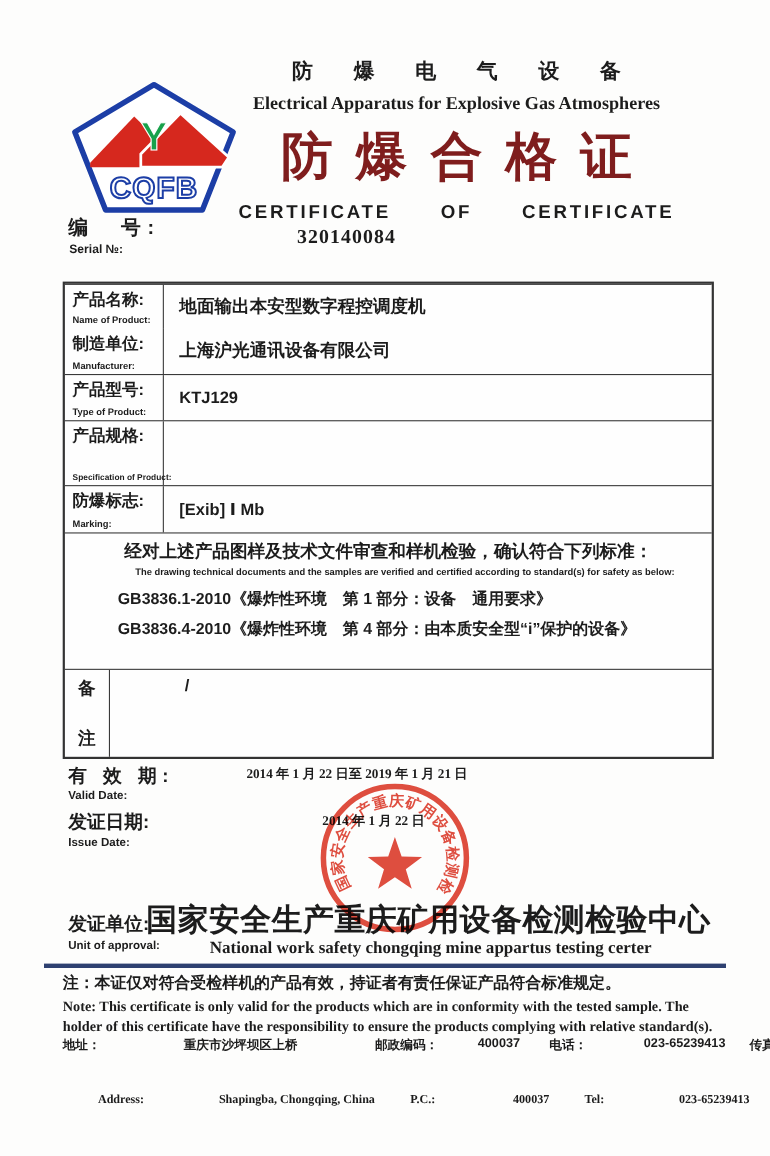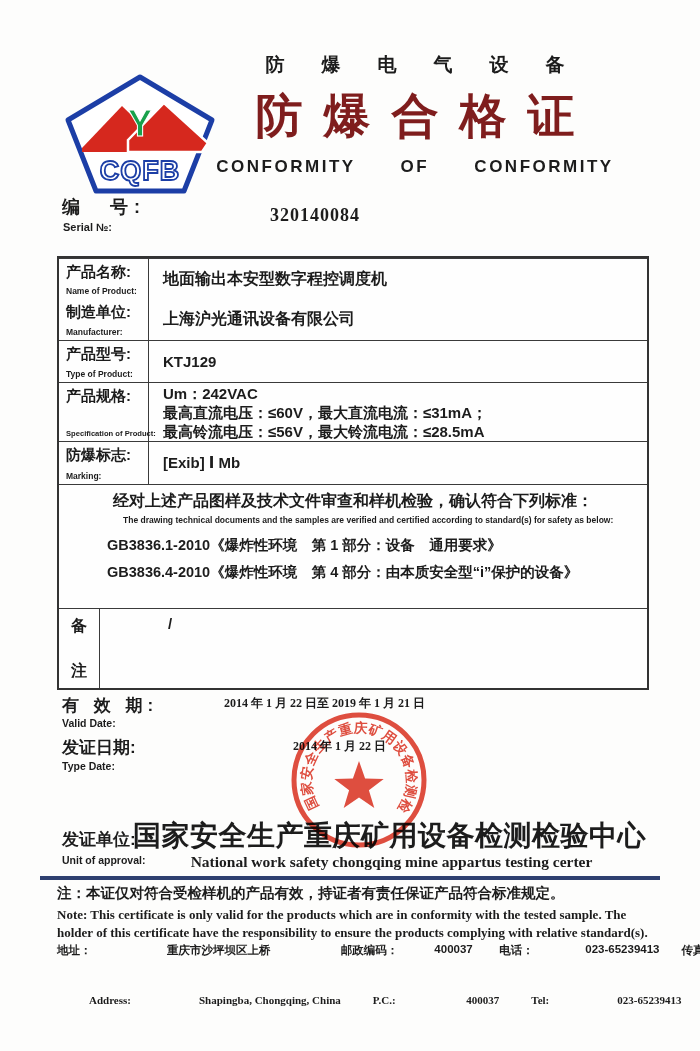--- a/index.html
+++ b/index.html
@@ -70,22 +70,23 @@
   <svg class="abs logo" viewBox="0 0 152 122">
     <polygon points="76,3 148,46 120,117 32,117 4,46" fill="#ffffff" stroke="#1c3ea6" stroke-width="5" stroke-linejoin="round"></polygon>
     <polygon points="18,74 58,32 94,67 88,78 18,78" fill="#d6281e"></polygon>
     <polygon points="64,66 100,29 144,69 138,78 64,78" fill="#d6281e" stroke="#ffffff" stroke-width="2.5"></polygon>
     <text x="76" y="62" text-anchor="middle" font-size="36" font-weight="bold" fill="#18a14b" stroke="#ffffff" stroke-width="1">Y</text>
     <text x="76" y="106" text-anchor="middle" font-size="27" font-weight="bold" fill="#ffffff" stroke="#1c3ea6" stroke-width="1.8" letter-spacing="1">CQFB</text>
   </svg>
 
   <div class="abs hdr">
     <div class="hdr-cn">防爆电气设备</div>
+    <div class="hdr-en">Electrical Apparatus for Explosive Gas Atmospheres</div>
     <div class="hdr-red">防爆合格证</div>
-    <div class="hdr-cert">CONFORMITY OF CONFORMITY</div>
+    <div class="hdr-cert">CERTIFICATE OF CERTIFICATE</div>
   </div>
 
   <div class="abs ser-cn">编　号:</div>
   <div class="abs ser-en">Serial  №:</div>
   <div class="abs ser-val">320140084</div>
 
   <div class="abs tbl">
     <div class="trow" style="height:41px">
       <div class="tlabel">
         <span class="cn">产品名称:</span>
@@ -104,25 +105,20 @@
       <div class="tlabel">
         <span class="cn">产品型号:</span>
         <span class="en">Type of Product:</span>
       </div>
       <div class="tval" style="font-size:15px">KTJ129</div>
     </div>
     <div class="trow" style="height:59px">
       <div class="tlabel">
         <span class="cn">产品规格:</span>
         <span class="en small">Specification of Product:</span>
-      </div>
-      <div class="tval lines">
-        <div>Um：242VAC</div>
-        <div>最高直流电压：≤60V，最大直流电流：≤31mA；</div>
-        <div>最高铃流电压：≤56V，最大铃流电流：≤28.5mA</div>
       </div>
     </div>
     <div class="trow" style="height:43px">
       <div class="tlabel">
         <span class="cn">防爆标志:</span>
         <span class="en">Marking:</span>
       </div>
       <div class="tval" style="font-size:15px">[Exib] Ⅰ Mb</div>
     </div>
     <div class="std" style="height:124px">
@@ -139,21 +135,21 @@
         <span>注</span>
       </div>
       <div class="rem-val">/</div>
     </div>
   </div>
 
   <div class="abs lbl-cn" style="left:62px;top:694px;letter-spacing:5px">有 效 期:</div>
   <div class="abs lbl-en" style="left:62px;top:717px">Valid Date:</div>
   <div class="abs dt-val" style="left:224px;top:695px">2014 年 1 月 22 日至 2019 年 1 月 21 日</div>
   <div class="abs lbl-cn" style="left:62px;top:736px">发证日期:</div>
-  <div class="abs lbl-en" style="left:62px;top:760px">Type Date:</div>
+  <div class="abs lbl-en" style="left:62px;top:760px">Issue Date:</div>
   <div class="abs dt-val" style="left:293px;top:738px">2014 年 1 月 22 日</div>
 
   <div class="abs lbl-cn" style="left:62px;top:828px">发证单位:</div>
   <div class="abs lbl-en" style="left:62px;top:854px">Unit of approval:</div>
   <div class="abs app-val-cn">国家安全生产重庆矿用设备检测检验中心</div>
   <div class="abs app-val-en">National work safety chongqing mine appartus testing certer</div>
 
   <svg class="abs stamp" viewBox="0 0 152 152">
     <circle cx="76" cy="76" r="65" fill="none" stroke="#dd3a2b" stroke-width="5"></circle>
     <defs>

